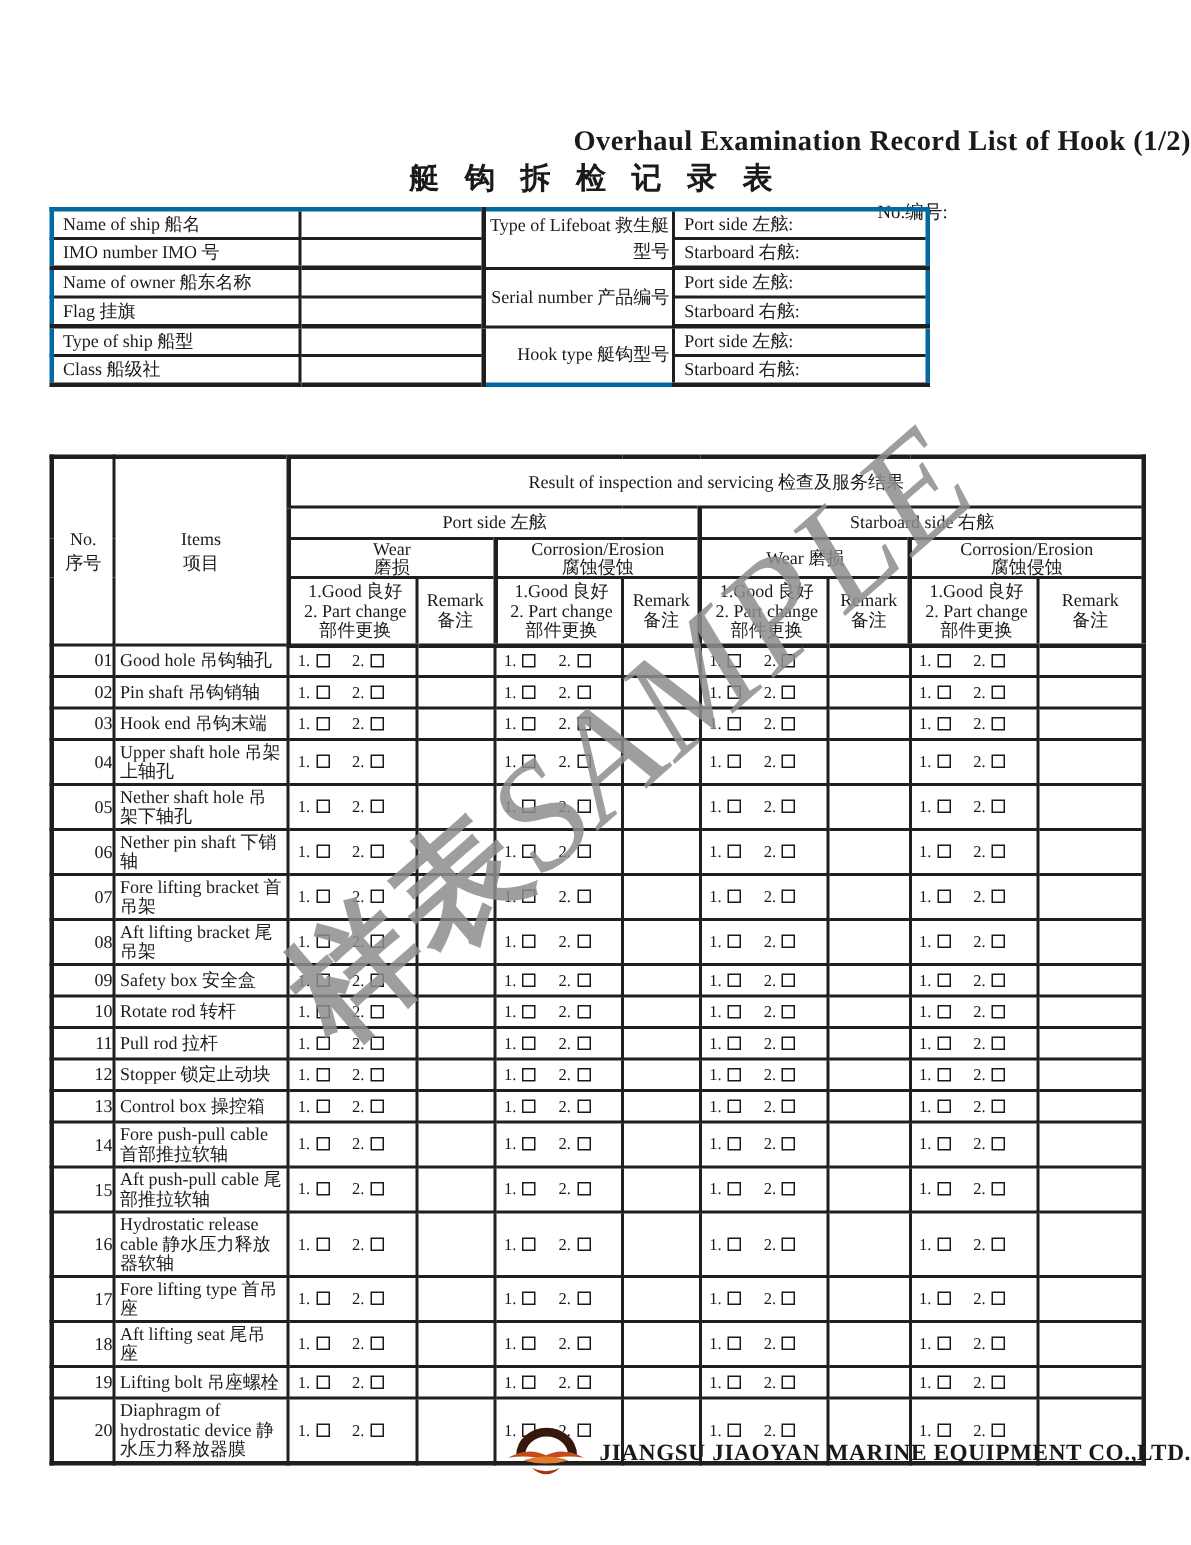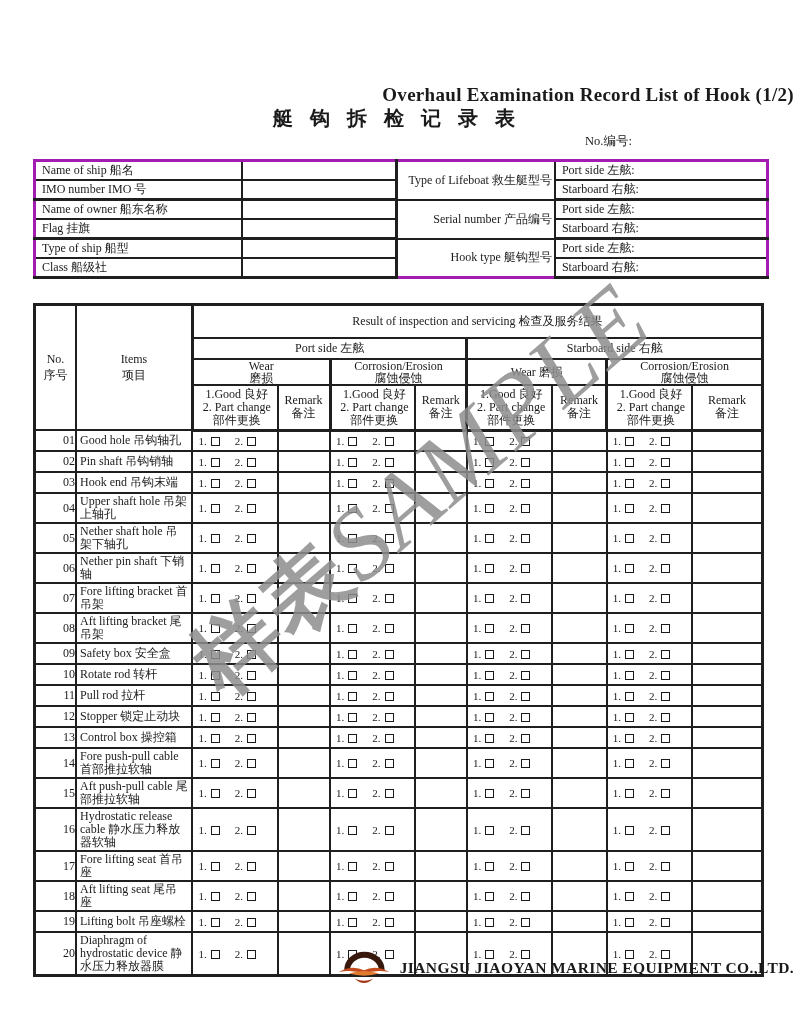--- a/index.html
+++ b/index.html
@@ -10,21 +10,21 @@
   }
   
   .title-en { position:absolute; top:84px; left:0; width:100%; text-align:right;
               font-size:19px; font-weight:bold; letter-spacing:0.3px; }
   .title-zh { position:absolute; top:105px; left:0; width:100%; text-align:center;
               font-size:20px; font-weight:bold; letter-spacing:6px; }
   .no-line  { position:absolute; top:133px; left:585px; font-size:12.5px; }
 
   
   table { border-collapse:collapse; table-layout:fixed; }
-  .ship-table { position:absolute; left:33px; top:159px; width:736px; border:3px solid #a21caf; }
+  .ship-table { position:absolute; left:33px; top:138px; width:587px; border:3px solid #0369a1; }
   .ship-table td { border:2px solid #1f1f1f; height:19px; font-size:12px; padding:0 4px 0 6px; overflow:hidden; }
   .ship-table tr:nth-child(even) td { border-bottom-width:3px; }
   .ship-table .mid { text-align:right; padding:0 2px; border-left-width:3px; }
 
   
   .insp-table { position:absolute; left:33px; top:303px; width:731px; border:3px solid #1f1f1f; }
   .insp-table th, .insp-table td { border:2px solid #1f1f1f; font-weight:normal; overflow:hidden; }
   .insp-table th { font-size:12px; text-align:center; }
   .h1 th { height:33px; }
   .h2 th { height:21px; }
@@ -382,21 +382,21 @@
       <td></td>
       <td class="choice"><span class="cnum">1.</span><span class="cb"></span><span class="cnum gap">2.</span><span class="cb"></span></td>
       <td></td>
       <td class="choice"><span class="cnum">1.</span><span class="cb"></span><span class="cnum gap">2.</span><span class="cb"></span></td>
       <td></td>
       <td class="choice"><span class="cnum">1.</span><span class="cb"></span><span class="cnum gap">2.</span><span class="cb"></span></td>
       <td></td>
     </tr>
         <tr>
       <td class="c-no">17</td>
-      <td class="c-item">Fore lifting seat 首吊座</td>
+      <td class="c-item">Fore lifting type 首吊座</td>
       <td class="choice"><span class="cnum">1.</span><span class="cb"></span><span class="cnum gap">2.</span><span class="cb"></span></td>
       <td></td>
       <td class="choice"><span class="cnum">1.</span><span class="cb"></span><span class="cnum gap">2.</span><span class="cb"></span></td>
       <td></td>
       <td class="choice"><span class="cnum">1.</span><span class="cb"></span><span class="cnum gap">2.</span><span class="cb"></span></td>
       <td></td>
       <td class="choice"><span class="cnum">1.</span><span class="cb"></span><span class="cnum gap">2.</span><span class="cb"></span></td>
       <td></td>
     </tr>
         <tr>

